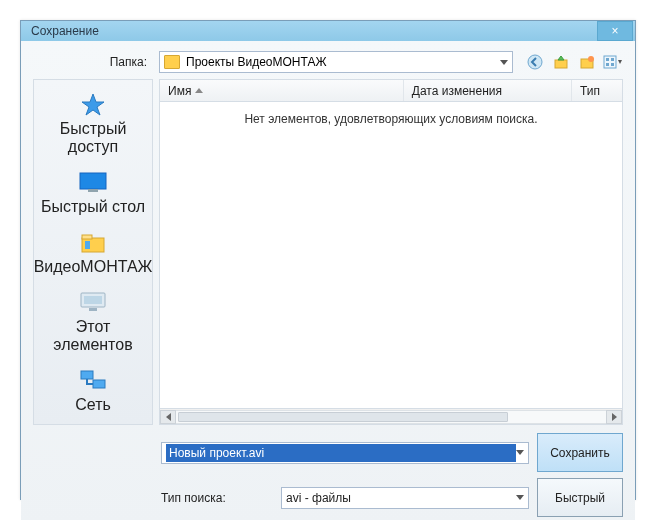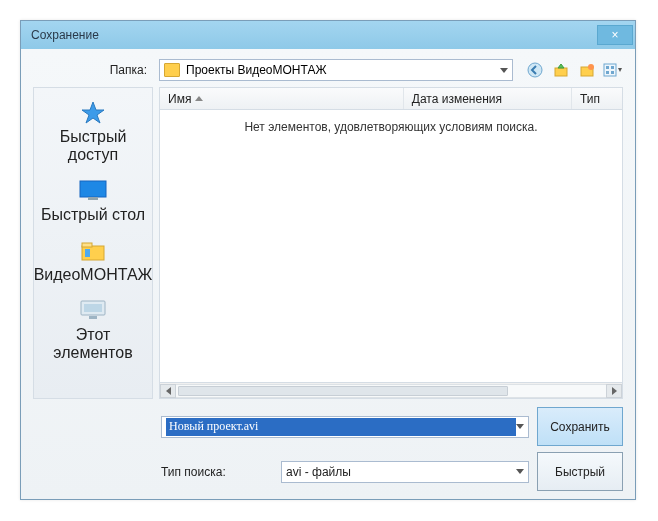--- a/index.html
+++ b/index.html
@@ -131,21 +131,21 @@
   flex:1;
   height:22px;
   border:1px solid #aabbd0;
   background:#fff;
   display:flex;
   align-items:center;
   padding:0 4px;
 }
 .field-wrap input {
   border:none; outline:none; flex:1; height:18px;
-  background:#2b6dc4; color:#fff; padding:0 3px;font-family:Liberation Serif, serif;
+  background:#2b6dc4; color:#fff; padding:0 3px;
 }
 .field-wrap.select { cursor:pointer; }
 .field-wrap .sel-text { flex:1; color:#222; }
 .field-wrap .caret {
   width:0;height:0;border-left:4px solid transparent;border-right:4px solid transparent;border-top:5px solid #555;
 }
 .btn {
   width:86px; height:39px;
   border:1px solid #8aa0b2;
   background:linear-gradient(#f5f9fc,#e6edf3);
@@ -238,20 +238,30 @@
         </div>
         <div class="place">
           <div class="pi">
             <svg width="30" height="24">
                 <rect x="3" y="3" width="24" height="14" rx="1" fill="#dfeaf2" stroke="#9eb4c4"></rect>
                 <rect x="6" y="6" width="18" height="8" fill="#bdd6e6"></rect>
                 <rect x="11" y="18" width="8" height="3" fill="#9eb4c4"></rect>
               </svg>
           </div>
           <div class="pl">Этот элементов</div>
+        </div>
+        <div class="place">
+          <div class="pi">
+            <svg width="30" height="24">
+                <rect x="3" y="3" width="12" height="8" fill="#4faaf0" stroke="#2a7ac0"></rect>
+                <rect x="15" y="12" width="12" height="8" fill="#4faaf0" stroke="#2a7ac0"></rect>
+                <path d="M9 11 L9 16 L15 16" fill="none" stroke="#2a7ac0" stroke-width="2"></path>
+              </svg>
+          </div>
+          <div class="pl">Сеть</div>
         </div>
       </div>
 
       <div class="file-area">
         <div class="col-headers">
           <div class="ch" style="flex:3">
             <span>Имя</span>
             <span class="sort-arrow"></span>
           </div>
           <div class="ch" style="flex:2">

